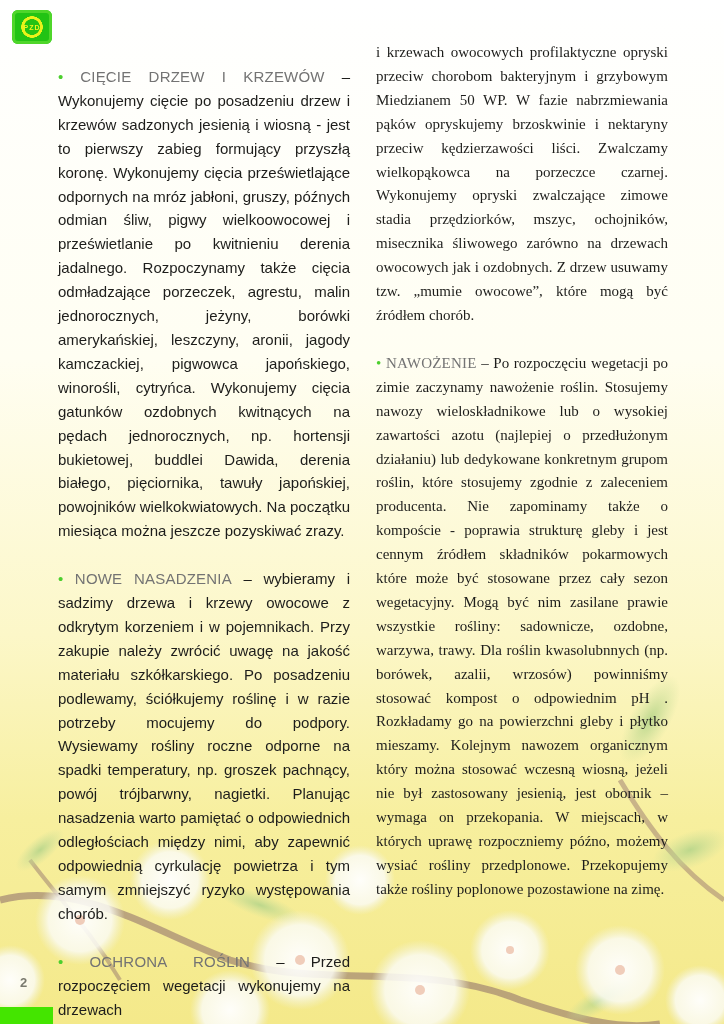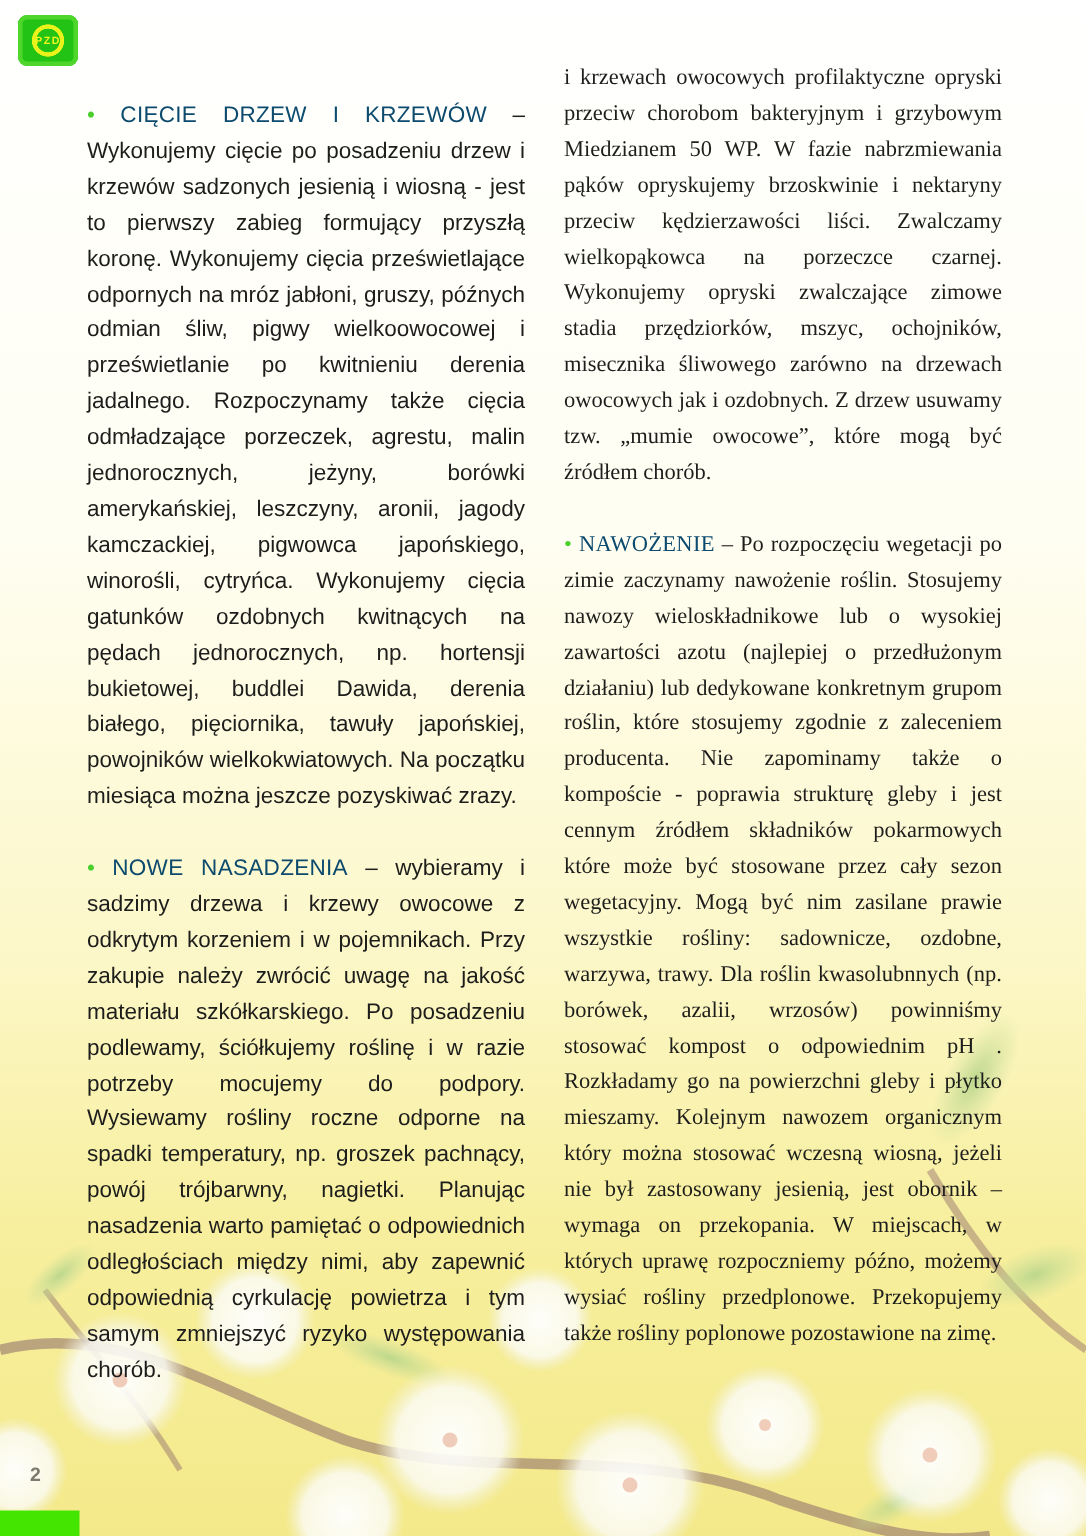--- a/index.html
+++ b/index.html
@@ -23,21 +23,21 @@
     font-size: 7px; font-weight: bold; color: #f0f51c; letter-spacing: 1px;
   }
   .column {
     position: absolute; z-index: 1; width: 292px;
     font-size: 15px; line-height: 23.9px; text-align: justify;
     text-align-last: left;
   }
   .col-left { left: 58px; top: 65px; }
   .col-right { left: 376px; top: 41px; font-family: Liberation Serif, serif; }
   .para { margin: 0 0 24px 0; text-indent: 0; }
-  .heading { color: #0c4a6e; letter-spacing: 0.2px; }
+  .heading { color: #737373; letter-spacing: 0.2px; }
   .bullet { color: #4ccf2d; padding-left: 0px; }
   .page-number {
     position: absolute; left: 20px; top: 975px; z-index: 2;
     font-size: 13px; font-weight: bold; color: #7a7a6e;
   }
   .page-tab {
     position: absolute; left: 0; top: 1007px; width: 53px; height: 17px;
     background: #44e500; z-index: 2;
   }
 </style>
@@ -91,20 +91,24 @@
 
 <div class="column col-left">
   <p class="para">
     <span class="bullet">•</span>
     <span class="heading">CIĘCIE DRZEW I KRZEWÓW</span><span> – Wykonujemy cięcie po posadzeniu drzew i krzewów sadzonych jesienią i wiosną - jest to pierwszy zabieg formujący przyszłą koronę. Wykonujemy cięcia prześwietlające odpornych na mróz jabłoni, gruszy, późnych odmian śliw, pigwy wielkoowocowej i prześwietlanie po kwitnieniu derenia jadalnego. Rozpoczynamy także cięcia odmładzające porzeczek, agrestu, malin jednorocznych, jeżyny, borówki amerykańskiej, leszczyny, aronii, jagody kamczackiej, pigwowca japońskiego, winorośli, cytryńca. Wykonujemy cięcia gatunków ozdobnych kwitnących na pędach jednorocznych, np. hortensji bukietowej, buddlei Dawida, derenia białego, pięciornika, tawuły japońskiej, powojników wielkokwiatowych. Na początku miesiąca można jeszcze pozyskiwać zrazy.</span>
   </p>
   <p class="para">
     <span class="bullet">•</span>
     <span class="heading">NOWE NASADZENIA</span><span> – wybieramy i sadzimy drzewa i krzewy owocowe z odkrytym korzeniem i w pojemnikach. Przy zakupie należy zwrócić uwagę na jakość materiału szkółkarskiego. Po posadzeniu podlewamy, ściółkujemy roślinę i w razie potrzeby mocujemy do podpory. Wysiewamy rośliny roczne odporne na spadki temperatury, np. groszek pachnący, powój trójbarwny, nagietki. Planując nasadzenia warto pamiętać o odpowiednich odległościach między nimi, aby zapewnić odpowiednią cyrkulację powietrza i tym samym zmniejszyć ryzyko występowania chorób.</span>
   </p>
+  <p class="para">
+    <span class="bullet">•</span>
+    <span class="heading">OCHRONA ROŚLIN</span><span> – Przed rozpoczęciem wegetacji wykonujemy na drzewach</span>
+  </p>
 </div>
 
 <div class="column col-right">
   <p class="para">
     <span>i krzewach owocowych profilaktyczne opryski przeciw chorobom bakteryjnym i grzybowym Miedzianem 50 WP. W fazie nabrzmiewania pąków opryskujemy brzoskwinie i nektaryny przeciw kędzierzawości liści. Zwalczamy wielkopąkowca na porzeczce czarnej. Wykonujemy opryski zwalczające zimowe stadia przędziorków, mszyc, ochojników, misecznika śliwowego zarówno na drzewach owocowych jak i ozdobnych. Z drzew usuwamy tzw. „mumie owocowe”, które mogą być źródłem chorób.</span>
   </p>
   <p class="para">
     <span class="bullet">•</span>
     <span class="heading">NAWOŻENIE</span><span> – Po rozpoczęciu wegetacji po zimie zaczynamy nawożenie roślin. Stosujemy nawozy wieloskładnikowe lub o wysokiej zawartości azotu (najlepiej o przedłużonym działaniu) lub dedykowane konkretnym grupom roślin, które stosujemy zgodnie z zaleceniem producenta. Nie zapominamy także o kompoście - poprawia strukturę gleby i jest cennym źródłem składników pokarmowych które może być stosowane przez cały sezon wegetacyjny. Mogą być nim zasilane prawie wszystkie rośliny: sadownicze, ozdobne, warzywa, trawy. Dla roślin kwasolubnnych (np. borówek, azalii, wrzosów) powinniśmy stosować kompost o odpowiednim pH . Rozkładamy go na powierzchni gleby i płytko mieszamy. Kolejnym nawozem organicznym który można stosować wczesną wiosną, jeżeli nie był zastosowany jesienią, jest obornik – wymaga on przekopania. W miejscach, w których uprawę rozpoczniemy późno, możemy wysiać rośliny przedplonowe. Przekopujemy także rośliny poplonowe pozostawione na zimę.</span>
   </p>

